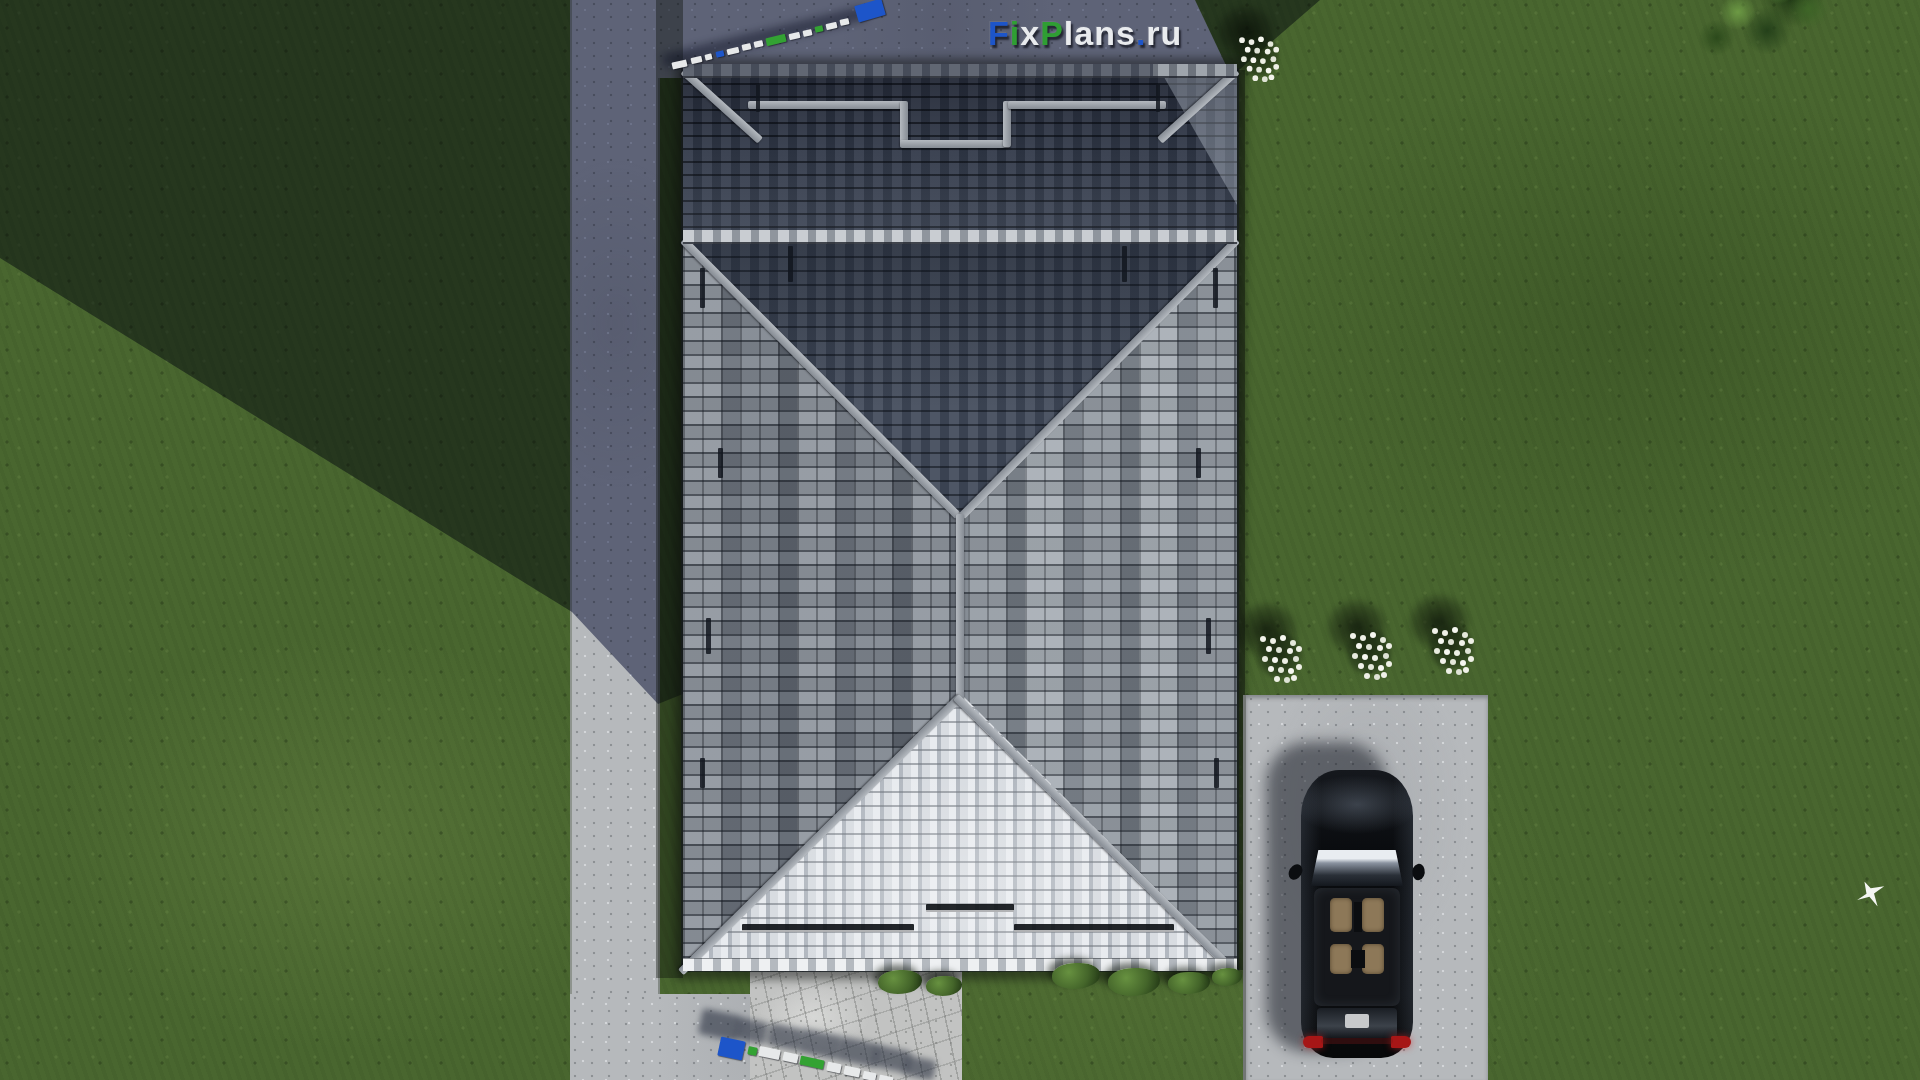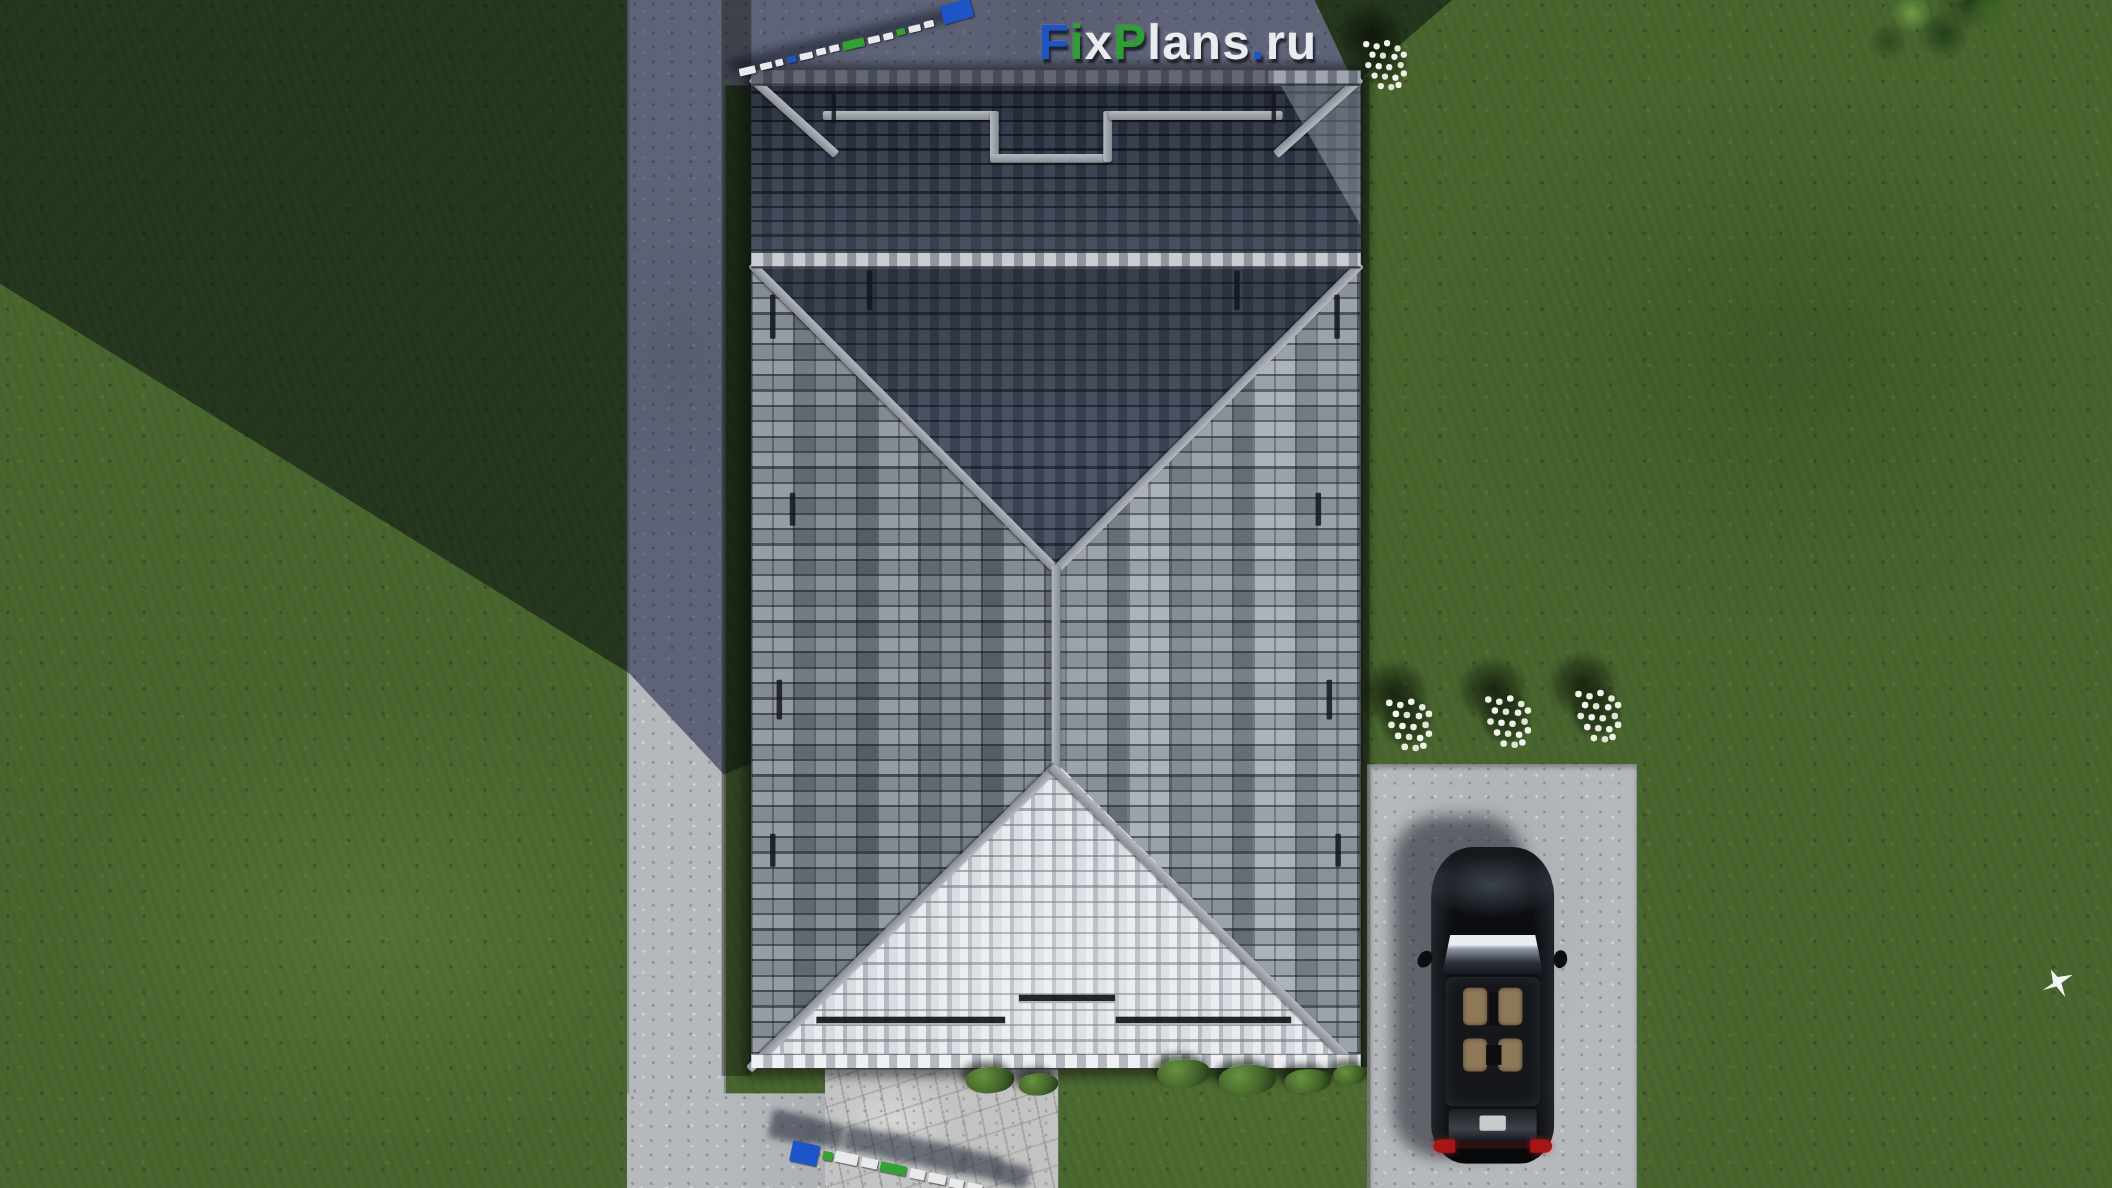--- a/index.html
+++ b/index.html
@@ -140,21 +140,21 @@
       radial-gradient(circle 22px at 55% 26%, #55833a, transparent 72%),
       radial-gradient(circle 28px at 70% 48%, #3f6628, transparent 72%),
       radial-gradient(circle 24px at 16% 62%, #2c4a1c, transparent 75%),
       radial-gradient(circle 32px at 45% 62%, #24401a, transparent 75%),
       radial-gradient(circle 40px at 62% 34%, #1c3413, transparent 80%);
   }
   .bird{left:1856px;top:880px;width:30px;height:28px;background:#f4f6f3;transform:rotate(-18deg);
     clip-path:polygon(42% 0%,55% 30%,100% 38%,60% 52%,58% 100%,42% 58%,0% 55%,36% 44%);
     filter:drop-shadow(-2px -2px 1px rgba(10,18,8,.4));}
   
-  .logo{left:944px;top:16px;font-size:45px;font-weight:700;letter-spacing:1px;line-height:1;
+  .logo{left:988px;top:16px;font-size:34px;font-weight:700;letter-spacing:1px;line-height:1;
     text-shadow:2px 3px 2px rgba(8,10,18,.7), -1px -1px 0 rgba(255,255,255,.08);}
   .blk{border-radius:1px;box-shadow:1px 1px 1px rgba(10,12,20,.5);}
   .blk.w{background:#e7e9ea;} .blk.g{background:#33a233;} .blk.b{background:#1d55c9;}
   .blocks-shadow-top{left:660px;top:30px;width:208px;height:14px;background:rgba(15,20,38,.5);transform:rotate(-13.5deg);filter:blur(4px);}
   .bshadow{background:rgba(30,36,52,.55);filter:blur(3px);border-radius:4px;transform:rotate(12deg);}
 </style>
 </head>
 <body>
 
 <div class="stage">

